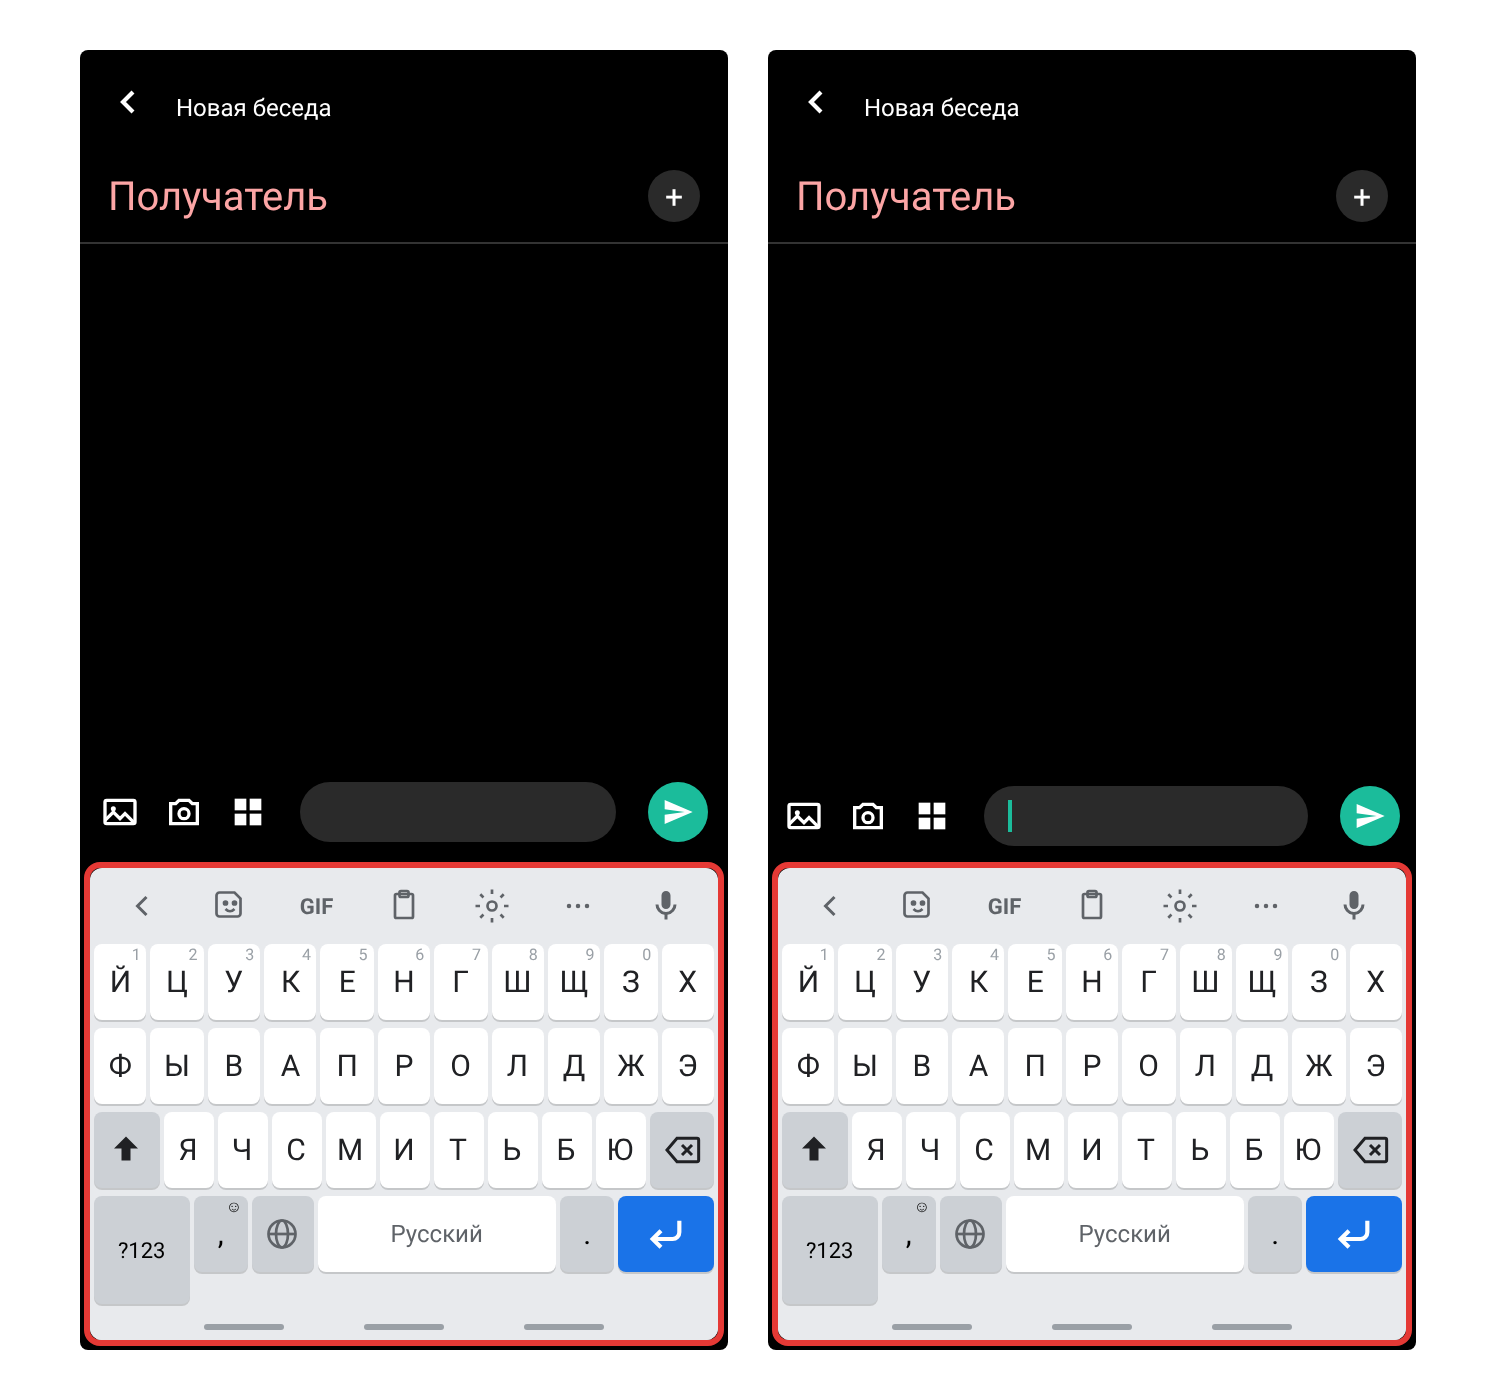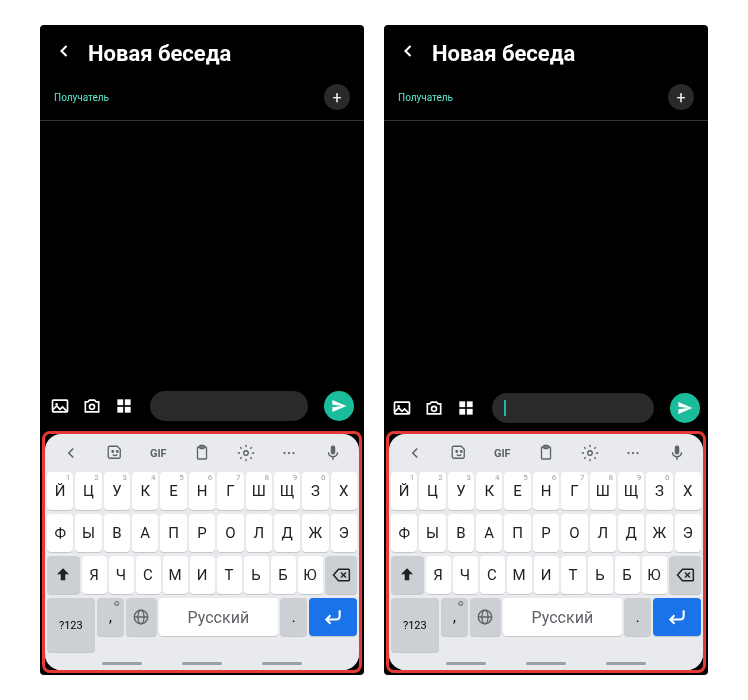--- a/index.html
+++ b/index.html
@@ -1,46 +1,46 @@
 <!DOCTYPE html>
 <html><head>
 <meta charset="utf-8">
 <style>
 *{margin:0;padding:0;box-sizing:border-box;font-family:-apple-system,Roboto,Arial,sans-serif}
 body{background:#fff;width:748px;height:700px;display:flex;gap:20px;padding:25px 40px}
 .phone{flex:1;background:#000;border-radius:4px;display:flex;flex-direction:column;position:relative;overflow:hidden}
 .header{display:flex;align-items:center;padding:16px 14px 10px;gap:14px}
 .back{color:#fff;font-size:22px}
-.title{color:#fff;font-size:22px;font-weight:700}
+.title{color:#fff;font-size:12px;font-weight:400}
 .recipient{display:flex;align-items:center;justify-content:space-between;padding:8px 14px 10px;border-bottom:1px solid #333}
-.recipient-label{color:#5eead4;font-size:10px}
+.recipient-label{color:#fca5a5;font-size:20px}
 .add-btn{width:26px;height:26px;border-radius:50%;background:#2a2a2a;color:#fff;display:flex;align-items:center;justify-content:center;font-size:16px}
 .spacer{flex:1}
 .input-bar{display:flex;align-items:center;padding:8px 10px;gap:12px}
 .ib-icon{color:#fff;width:20px;height:20px;display:flex;align-items:center;justify-content:center}
 .pill{flex:1;background:#2a2a2a;height:30px;border-radius:15px;margin-left:4px;display:flex;align-items:center;padding:0 12px}
 .cursor{width:2px;height:16px;background:#1bbc9b}
 .send{width:30px;height:30px;border-radius:50%;background:#1bbc9b;display:flex;align-items:center;justify-content:center;margin-left:4px}
 .kbd-wrap{border:3px solid #e53935;border-radius:8px;margin:2px}
-.kbd{background:#e8eaed;border-radius:16px;overflow:hidden}
+.kbd{background:#e8eaed;border-radius:6px;overflow:hidden}
 .toolbar{display:flex;align-items:center;padding:6px 4px;gap:0}
 .tb-item{flex:1;display:flex;align-items:center;justify-content:center;color:#5f6368;font-size:13px;height:26px}
 .tb-item svg{width:18px;height:18px}
 .gif{font-weight:700;font-size:11px}
 .krow{display:flex;padding:0 2px;gap:2px;margin-bottom:4px}
 .key{flex:1;background:#fff;border-radius:4px;height:38px;display:flex;align-items:center;justify-content:center;font-size:15px;color:#202124;box-shadow:0 1px 0 rgba(0,0,0,0.15);position:relative}
 .key.dark{background:#ccd0d5}
 .key .sup{position:absolute;top:1px;right:3px;font-size:8px;color:#9aa0a6}
 .shift{flex:1.3}
 .bksp{flex:1.3}
 .bottom{display:flex;padding:0 2px 4px;gap:2px}
 .k123{flex:1.4;background:#ccd0d5;border-radius:4px;height:54px;display:flex;align-items:center;justify-content:center;font-size:11px;box-shadow:0 1px 0 rgba(0,0,0,0.15)}
 .kcomma{flex:0.8;background:#ccd0d5;border-radius:4px;height:38px;display:flex;align-items:center;justify-content:center;font-size:15px;box-shadow:0 1px 0 rgba(0,0,0,0.15);position:relative}
 .kglobe{flex:0.9;background:#ccd0d5;border-radius:4px;height:38px;display:flex;align-items:center;justify-content:center;box-shadow:0 1px 0 rgba(0,0,0,0.15)}
-.kspace{flex:3.5;background:#fff;border-radius:4px;height:38px;display:flex;align-items:center;justify-content:center;font-size:16px;color:#5f6368;box-shadow:0 1px 0 rgba(0,0,0,0.15)}
+.kspace{flex:3.5;background:#fff;border-radius:4px;height:38px;display:flex;align-items:center;justify-content:center;font-size:12px;color:#5f6368;box-shadow:0 1px 0 rgba(0,0,0,0.15)}
 .kdot{flex:0.8;background:#ccd0d5;border-radius:4px;height:38px;display:flex;align-items:center;justify-content:center;font-size:15px;box-shadow:0 1px 0 rgba(0,0,0,0.15)}
 .kenter{flex:1.4;background:#1a73e8;border-radius:4px;height:38px;display:flex;align-items:center;justify-content:center;box-shadow:0 1px 0 rgba(0,0,0,0.15)}
 .navbar{height:14px;display:flex;justify-content:center;align-items:center;gap:40px;background:#e8eaed}
 .navbar div{width:40px;height:3px;background:#9aa0a6;border-radius:2px}
 .phone.right .input-bar{padding:6px 8px}
 .emoji-sup{position:absolute;top:1px;right:3px;font-size:8px}
 </style>
 </head>
 <body>
 

